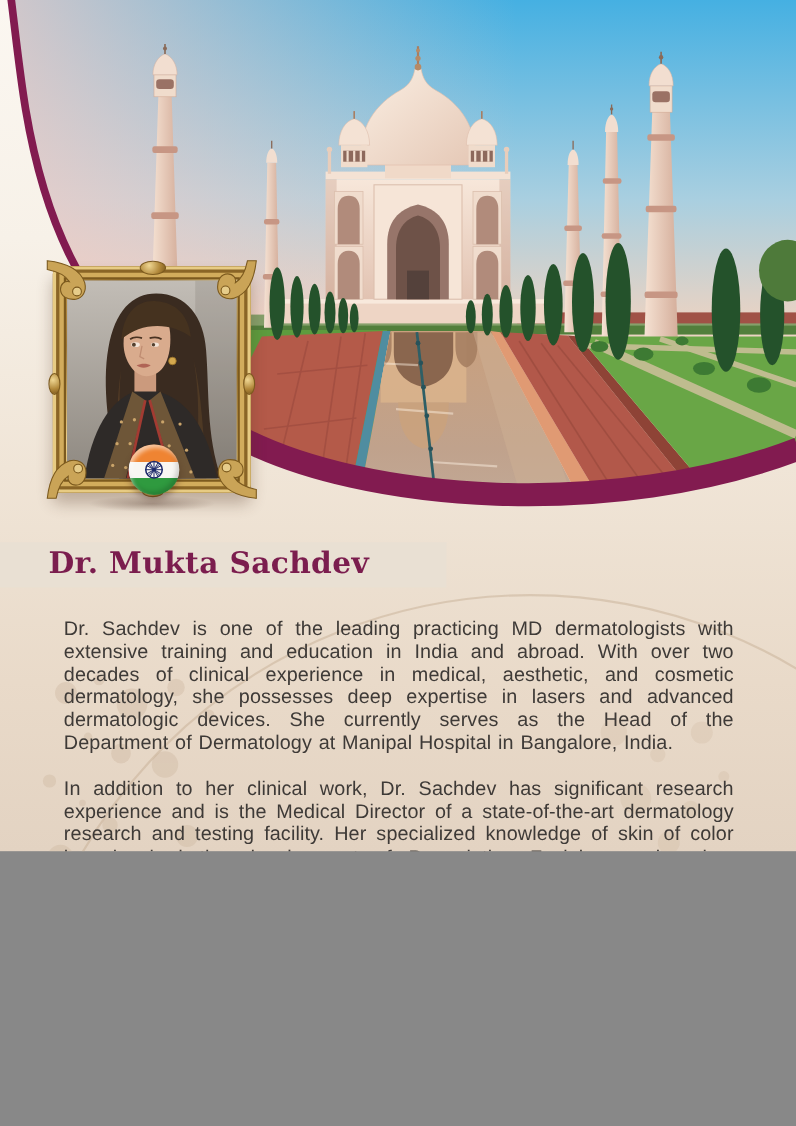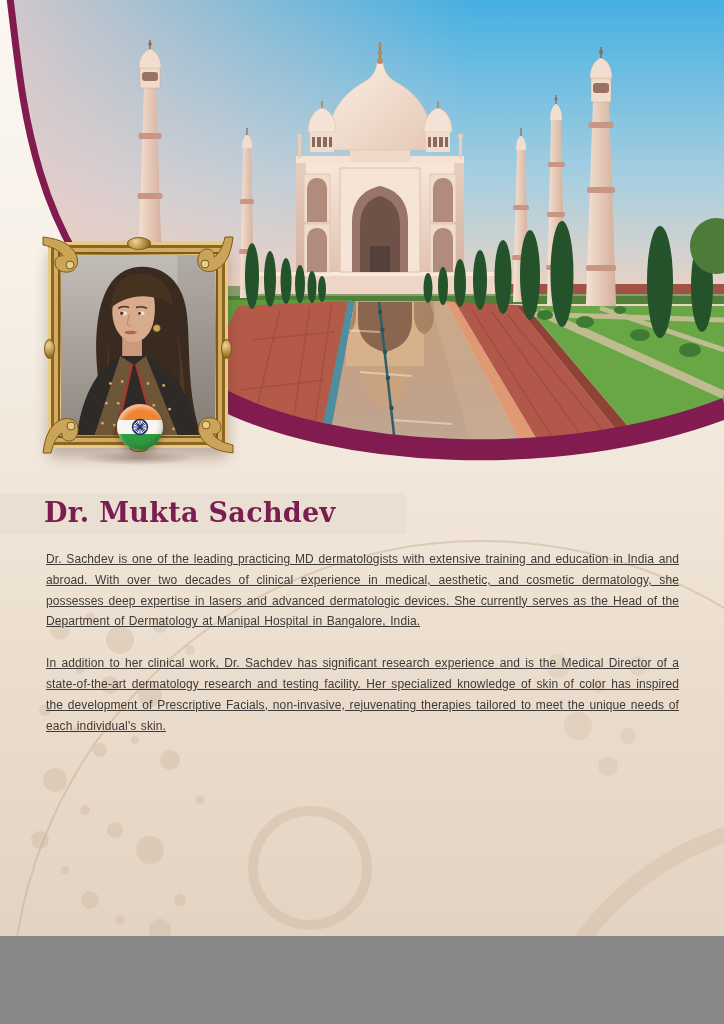--- a/index.html
+++ b/index.html
@@ -1,17 +1,17 @@
 <!DOCTYPE html>
 <html><head>
 <meta charset="utf-8">
 <style>
   html,body{margin:0;padding:0;background:#888;}
   .page{
-    position:relative;width:724px;height:936px;margin:0 auto;overflow:hidden;
+    position:relative;width:724px;height:774px;margin:0 auto;overflow:hidden;
     background:linear-gradient(180deg,#fbf7f1 0%,#f7f1e8 28%,#f0e5d7 55%,#e9dac9 80%,#e3d3c2 100%);
     font-family:"Liberation Sans", sans-serif;
   }
   
   .hero{position:absolute;left:0;top:0;width:724px;height:478px;z-index:1;}
   
   .wm{position:absolute;border-radius:50%;pointer-events:none;}
   .wm-ring1{left:248px;top:806px;width:104px;height:104px;border:10px solid #c8ae94;opacity:.32;}
   .wm-ring2{left:520px;top:812px;width:560px;height:560px;border:16px solid #c8ae94;opacity:.26;}
   .wm-ring3{left:10px;top:540px;width:940px;height:940px;border:2px solid #c3ab90;opacity:.45;}
@@ -49,22 +49,22 @@
   .flag svg{position:absolute;left:11px;top:11px;}
   
   .title-band{position:absolute;left:0;top:493px;width:406px;height:41px;background:#e9e0d3;z-index:2;}
   .page-title{
     position:absolute;left:44px;top:491px;z-index:3;margin:0;
     font-family:"DejaVu Serif", serif;font-weight:700;font-size:27px;line-height:44px;
     color:#7b1d4e;letter-spacing:.3px;
   }
   .bio{position:absolute;left:42px;top:545px;width:641px;z-index:3;}
   .bio p{
-    margin:4px;font-size:12px;line-height:20.8px;color:#3e3a37;
-    text-align:justify;word-spacing:1px;letter-spacing:.1px;text-decoration:underline;
+    margin:16px;font-size:18px;line-height:20.8px;color:#3e3a37;
+    text-align:justify;word-spacing:1px;letter-spacing:.1px;
   }
   .bio p + p{margin-top:21px;}
 </style>
 </head>
 <body>
 
 <div class="page">
 
   <svg class="hero" viewBox="0 0 724 478" width="724" height="478">
     <defs>

